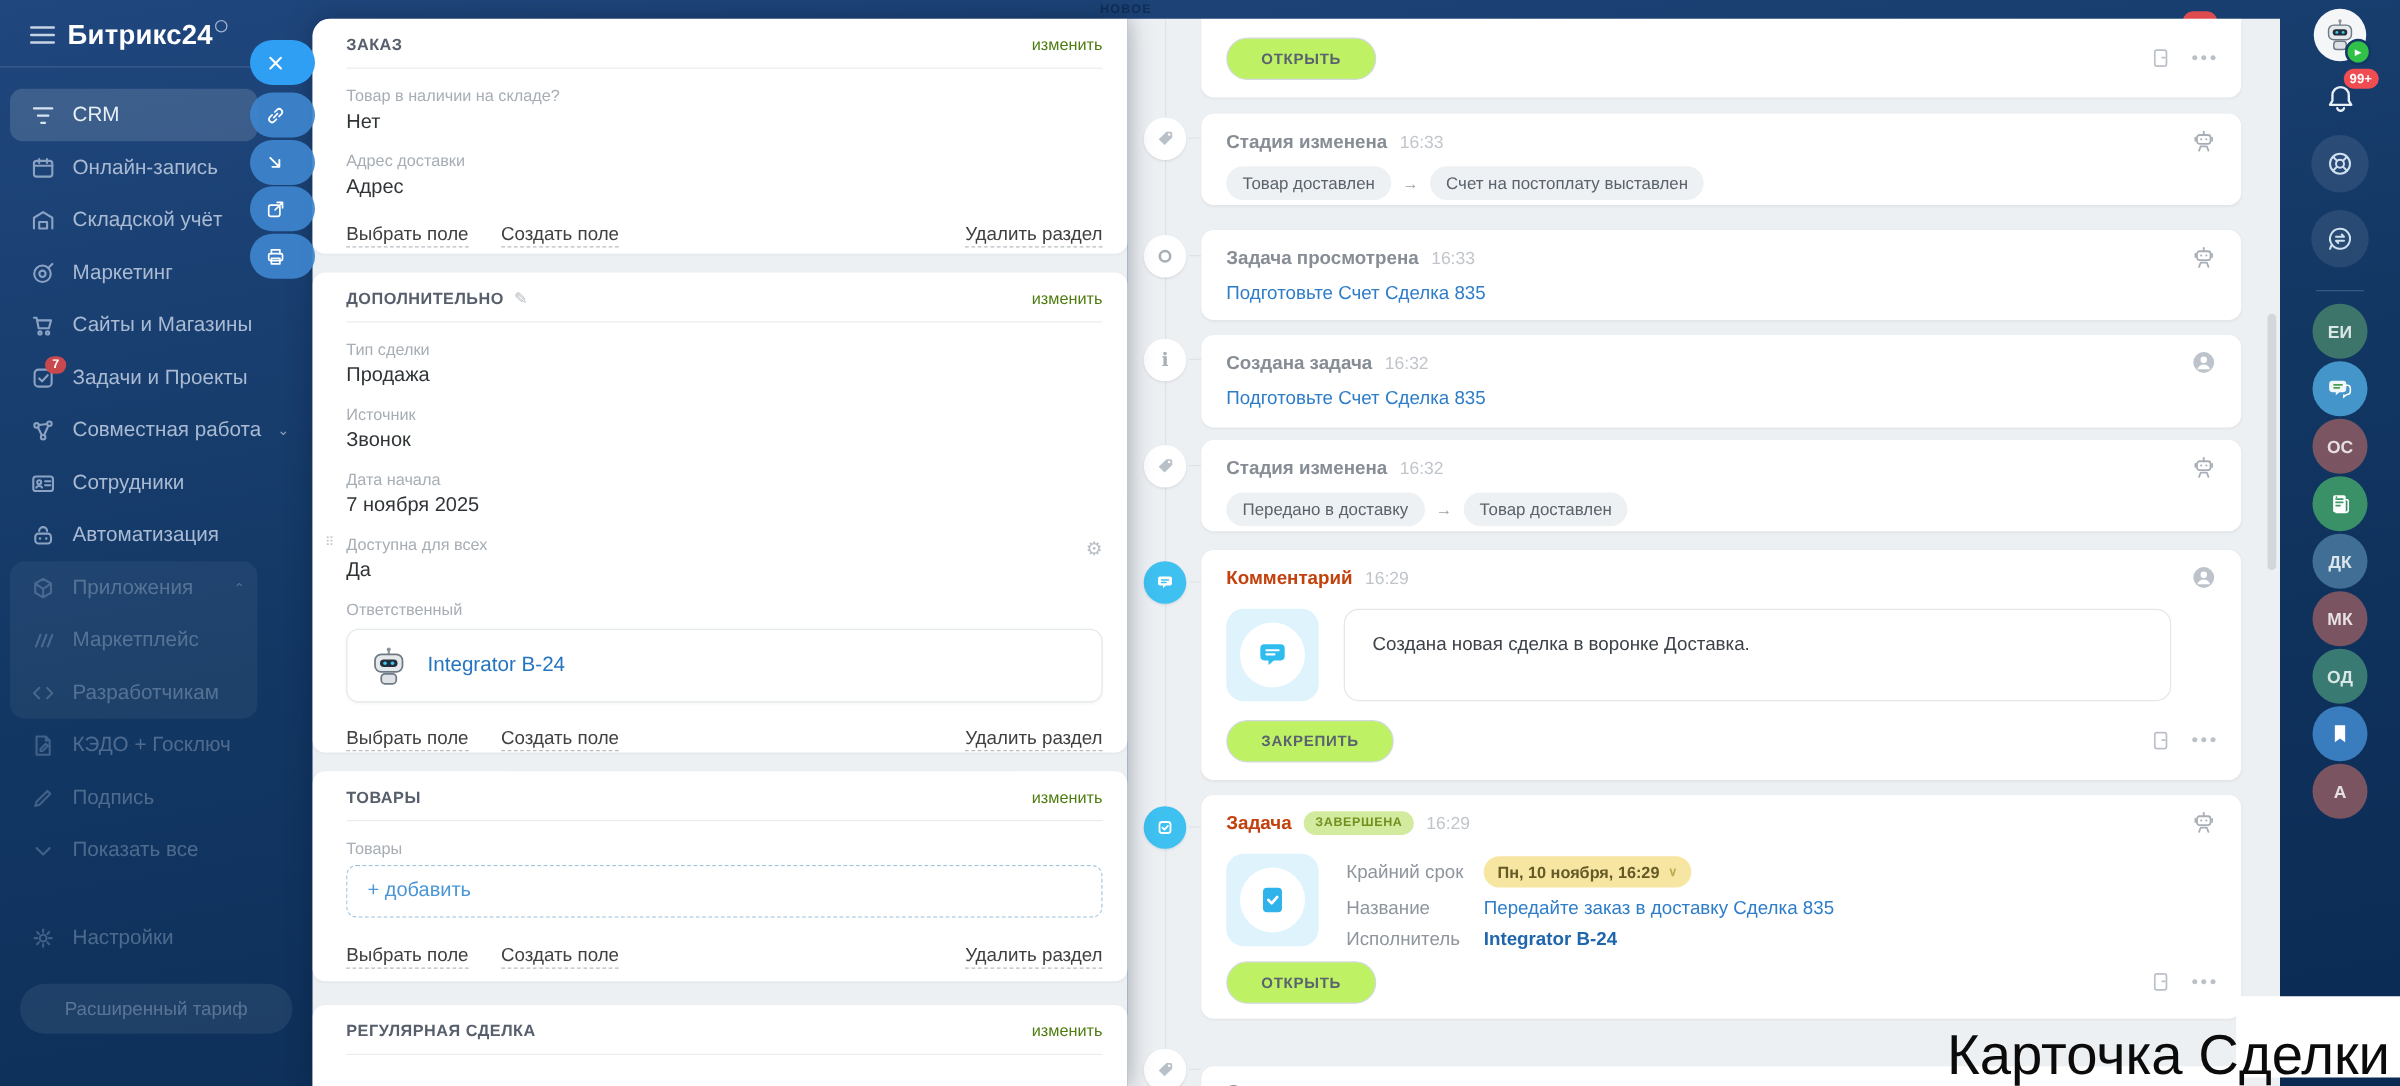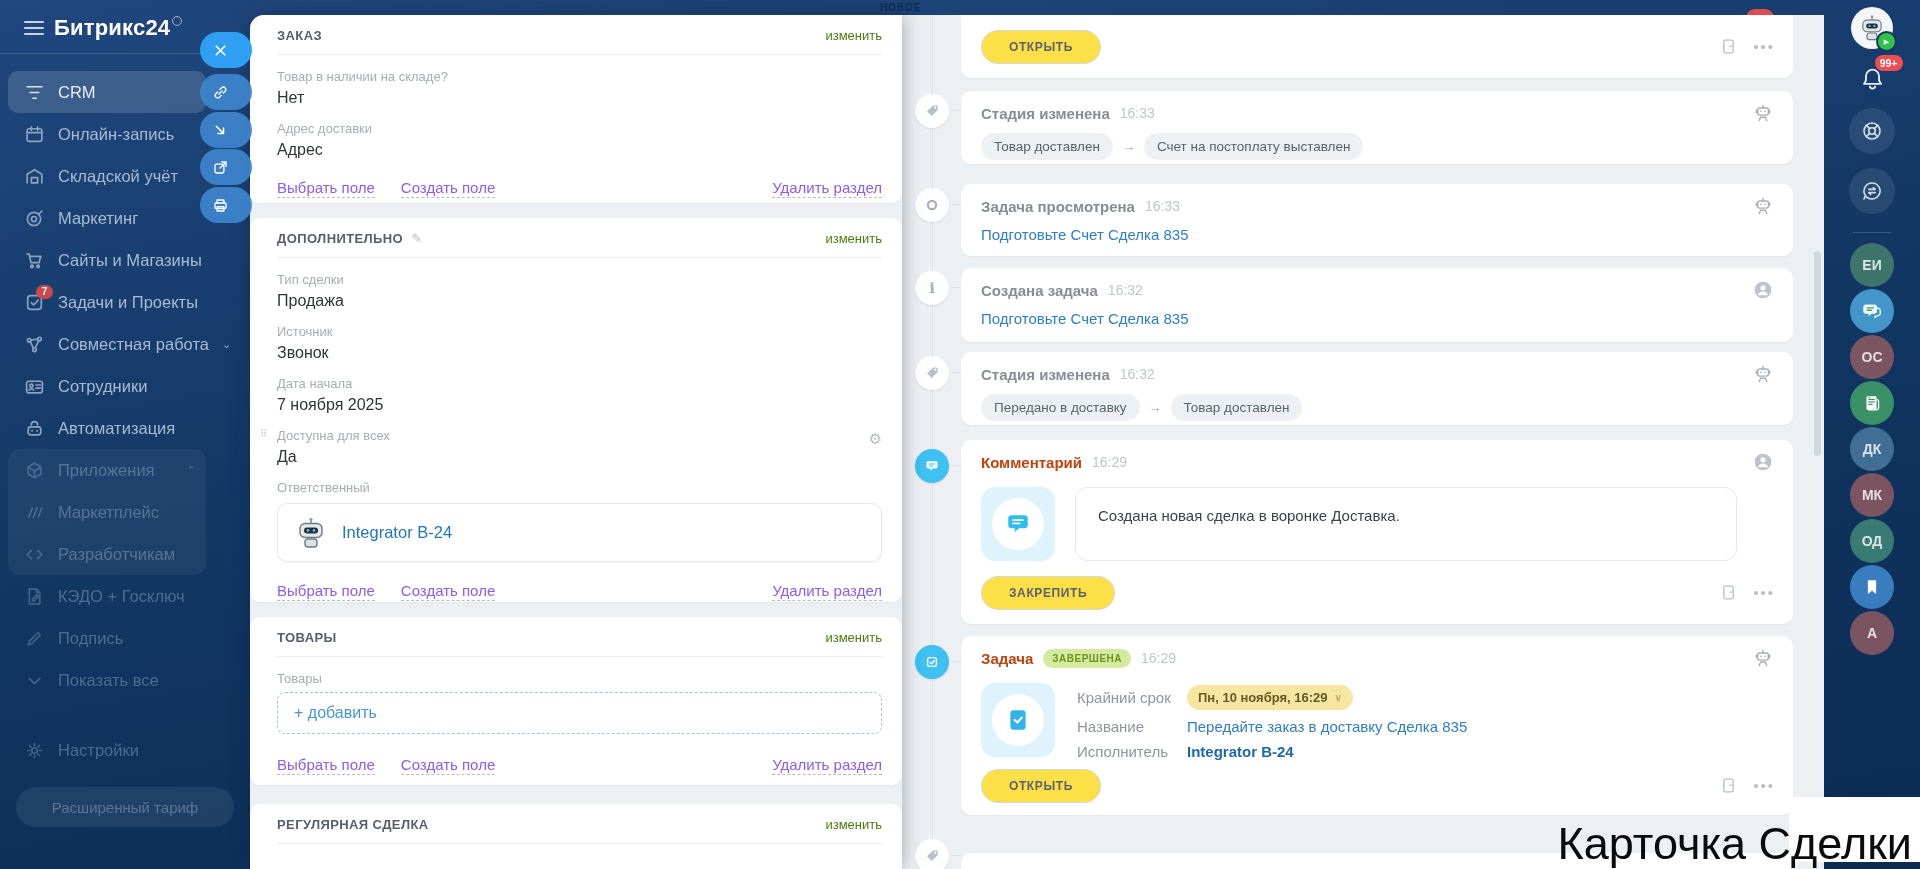--- a/index.html
+++ b/index.html
@@ -65,21 +65,21 @@
   .sec-div{border-bottom:1px solid #e9edf0;margin:11px 0 1px;}
   .fld{margin-top:14px;position:relative;}
   .fld-label{font-size:13px;color:#a6adb4;}
   .fld-value{font-size:16px;color:#2f3437;margin-top:5px;}
   .dragdots{position:absolute;left:-17px;top:0;font-size:10px;color:#c3c9cf;letter-spacing:-1px;}
   .fld-gear{position:absolute;right:0;top:2px;font-size:15px;color:#b6bdc4;cursor:pointer;}
   .resp-box{margin-top:8px;height:57px;border:1px solid #e4e9ec;border-radius:10px;background:#fff;
             display:flex;align-items:center;gap:13px;padding:0 15px;box-shadow:0 1px 2px rgba(50,60,70,.05);}
   .resp-avatar{width:36px;height:36px;}
   .blue-link{color:#2574c0;font-size:16.5px;text-decoration:none;cursor:pointer;}
-  .links-row{display:flex;gap:26px;margin-top:20px;font-size:15px;color:#8b5cf6;}
+  .links-row{display:flex;gap:26px;margin-top:20px;font-size:15px;color:#404040;}
   .dashed-link{border-bottom:1px dashed #b7bdc3;padding-bottom:1px;cursor:pointer;}
   .links-row .right{margin-left:auto;}
   .add-box{margin-top:6px;border:1px dashed #9fc4dd;border-radius:8px;padding:11px 16px;cursor:pointer;}
   .add-label{color:#4a96d4;font-size:16px;}
 
   
   .tl{position:absolute;left:902px;top:15px;width:922px;height:854px;background:#edf0f3;z-index:1;overflow:hidden;}
   .tl::before{content:'';position:absolute;left:30px;top:0;bottom:0;width:1px;background:#dfe3e7;}
   .tl-cards{position:absolute;left:59px;top:0;width:832px;}
   .tcard{background:#fff;border-radius:10px;box-shadow:0 1px 2px rgba(50,60,70,.06);
@@ -94,21 +94,21 @@
   .tcard.c-h{height:40px;}
   .t-head{display:flex;align-items:center;gap:10px;}
   .t-title{font-size:15px;font-weight:bold;color:#878d95;}
   .t-title.dark{color:#c2410c;}
   .t-time{font-size:14px;color:#c0c5cb;}
   .t-marker{margin-left:auto;width:20px;height:20px;color:#a7aeb5;}
   .chips{display:flex;align-items:center;gap:9px;margin-top:10px;}
   .chip{background:#eef1f3;border-radius:14px;padding:6px 13px;font-size:13.5px;color:#5a626b;}
   .chip-arrow{color:#9aa1a8;font-size:13px;}
   .t-link{display:inline-block;margin-top:10px;font-size:15px;color:#2e7dc8;cursor:pointer;}
-  .pill-btn{display:inline-block;background:#fde047;border:1px solid #d3d9dd;border-radius:18px;
+  .pill-btn{display:inline-block;background:#bef264;border:1px solid #d3d9dd;border-radius:18px;
             padding:9px 27px;font-size:12px;font-weight:bold;color:#59626e;letter-spacing:.6px;cursor:pointer;}
   .foot-icons{position:absolute;right:18px;display:flex;align-items:center;gap:16px;color:#b9c0c7;}
   .note-ic{width:17px;height:19px;}
   .dots{font-size:15px;letter-spacing:2px;color:#b9c0c7;line-height:10px;cursor:pointer;}
   .c-a .foot-icons{top:22px;}
   .c-f .foot-icons{bottom:22px;}
   .c-g .foot-icons{bottom:20px;}
   .t-body{display:flex;margin-top:15px;}
   .t-avatar{width:74px;height:74px;border-radius:14px;background:#dff3fd;flex:0 0 74px;
             display:flex;align-items:center;justify-content:center;}

